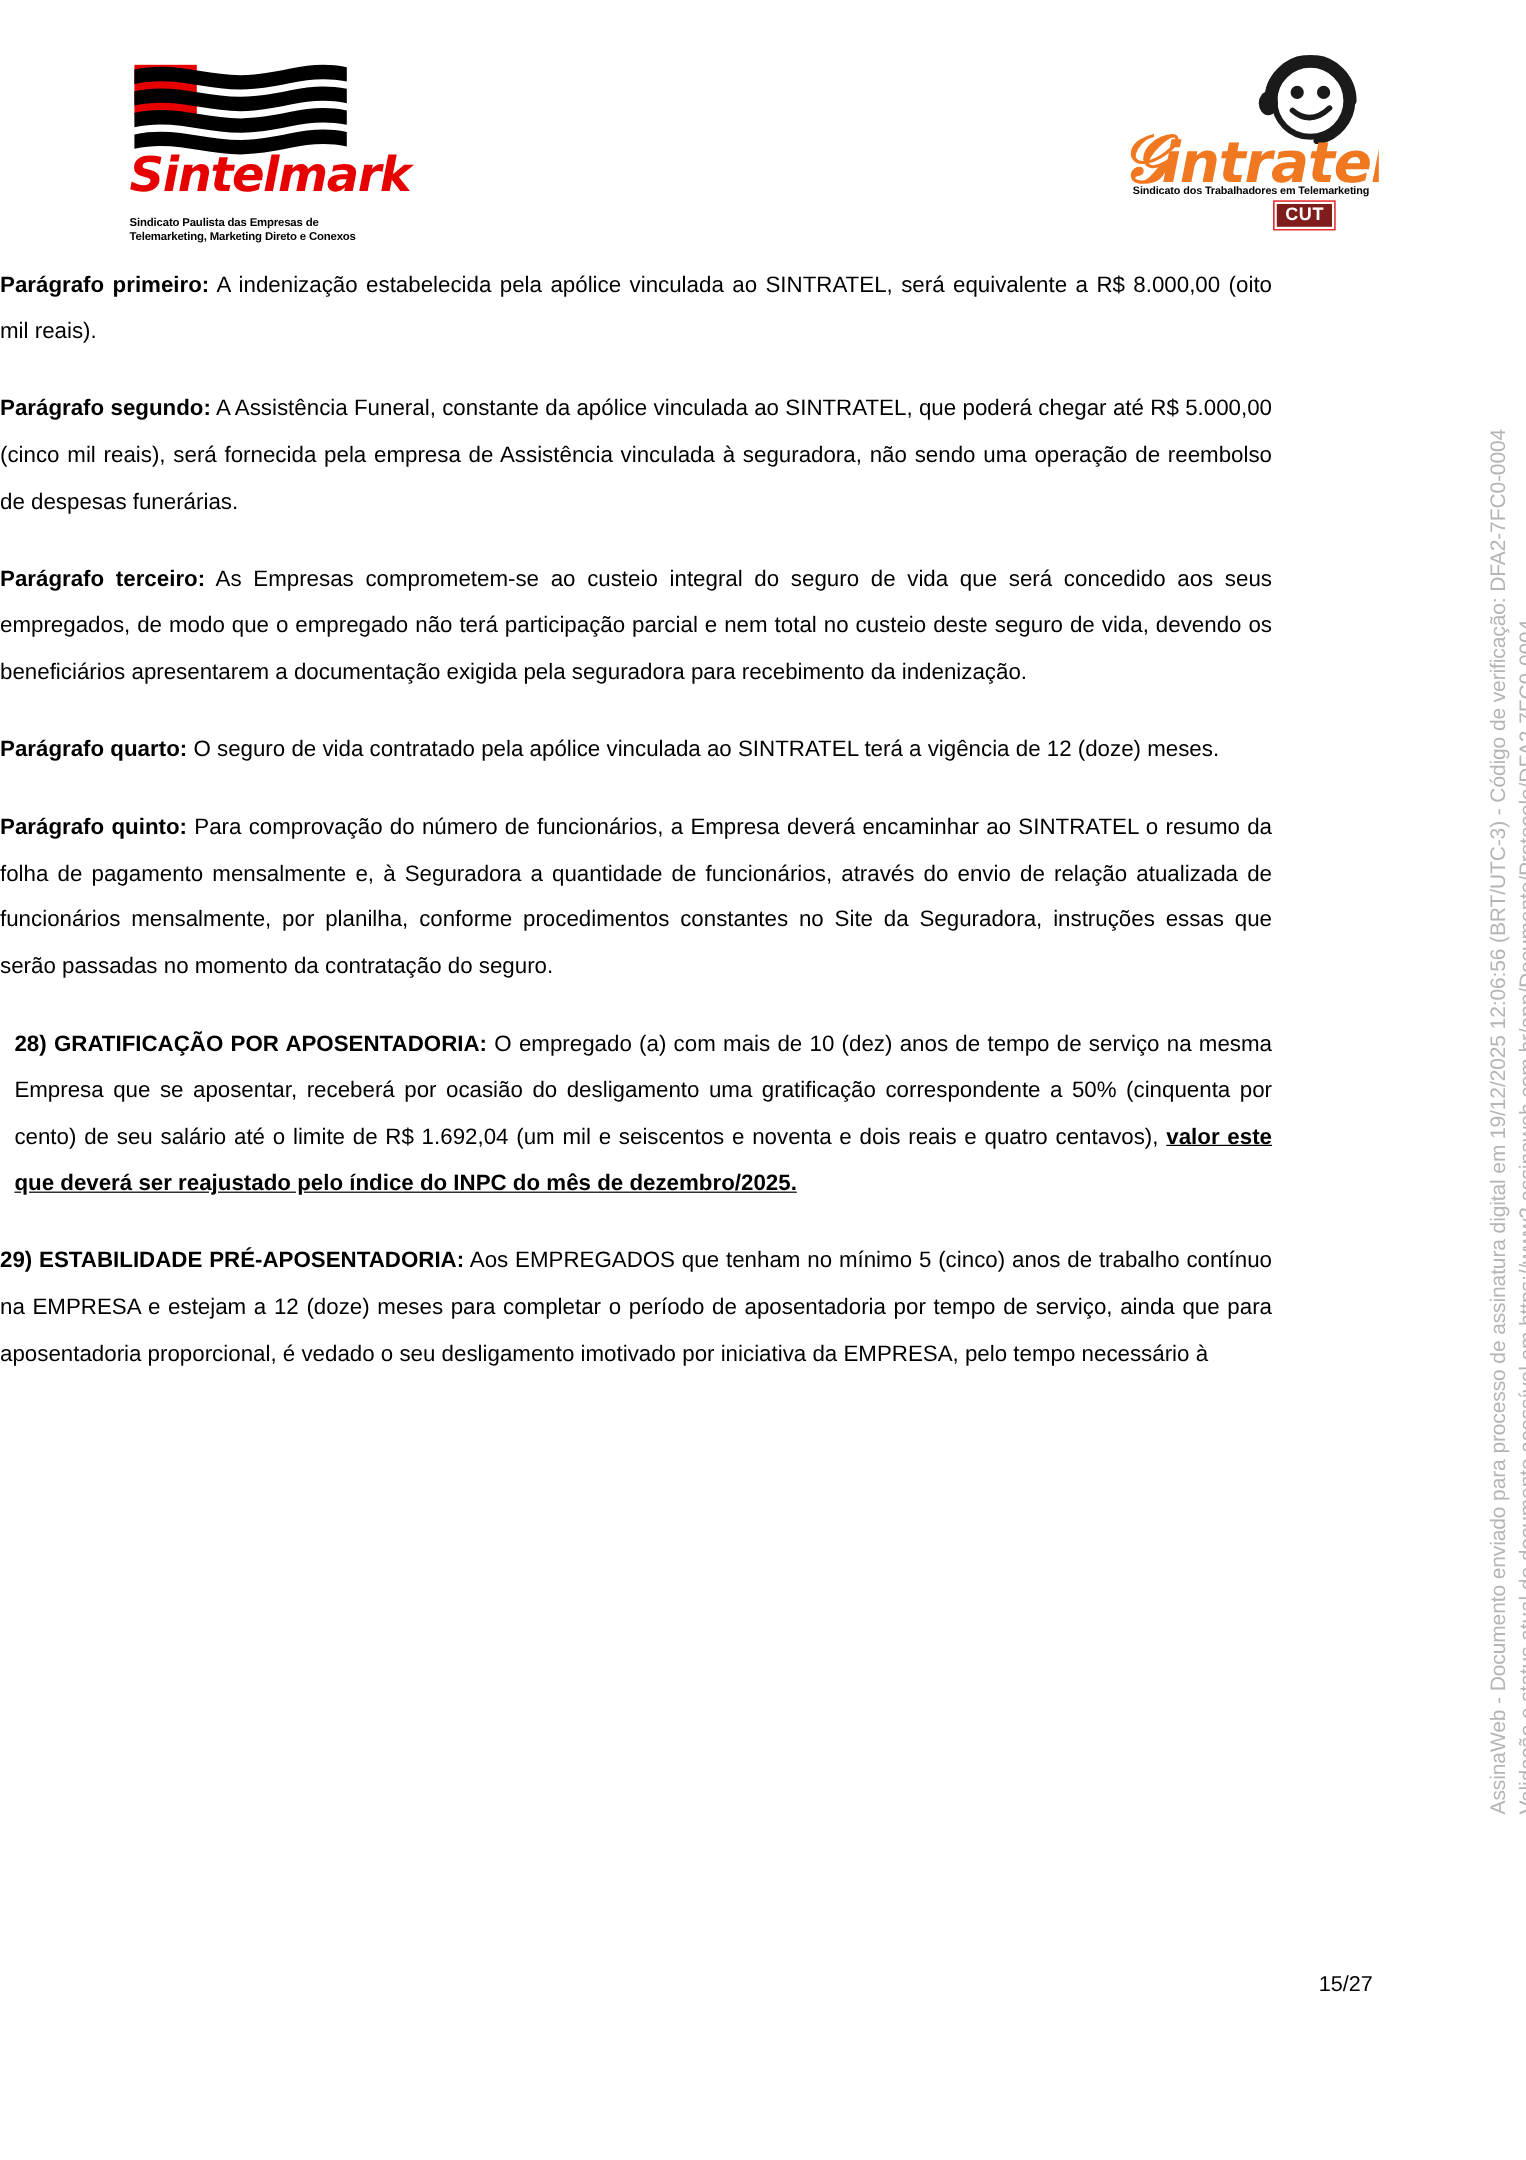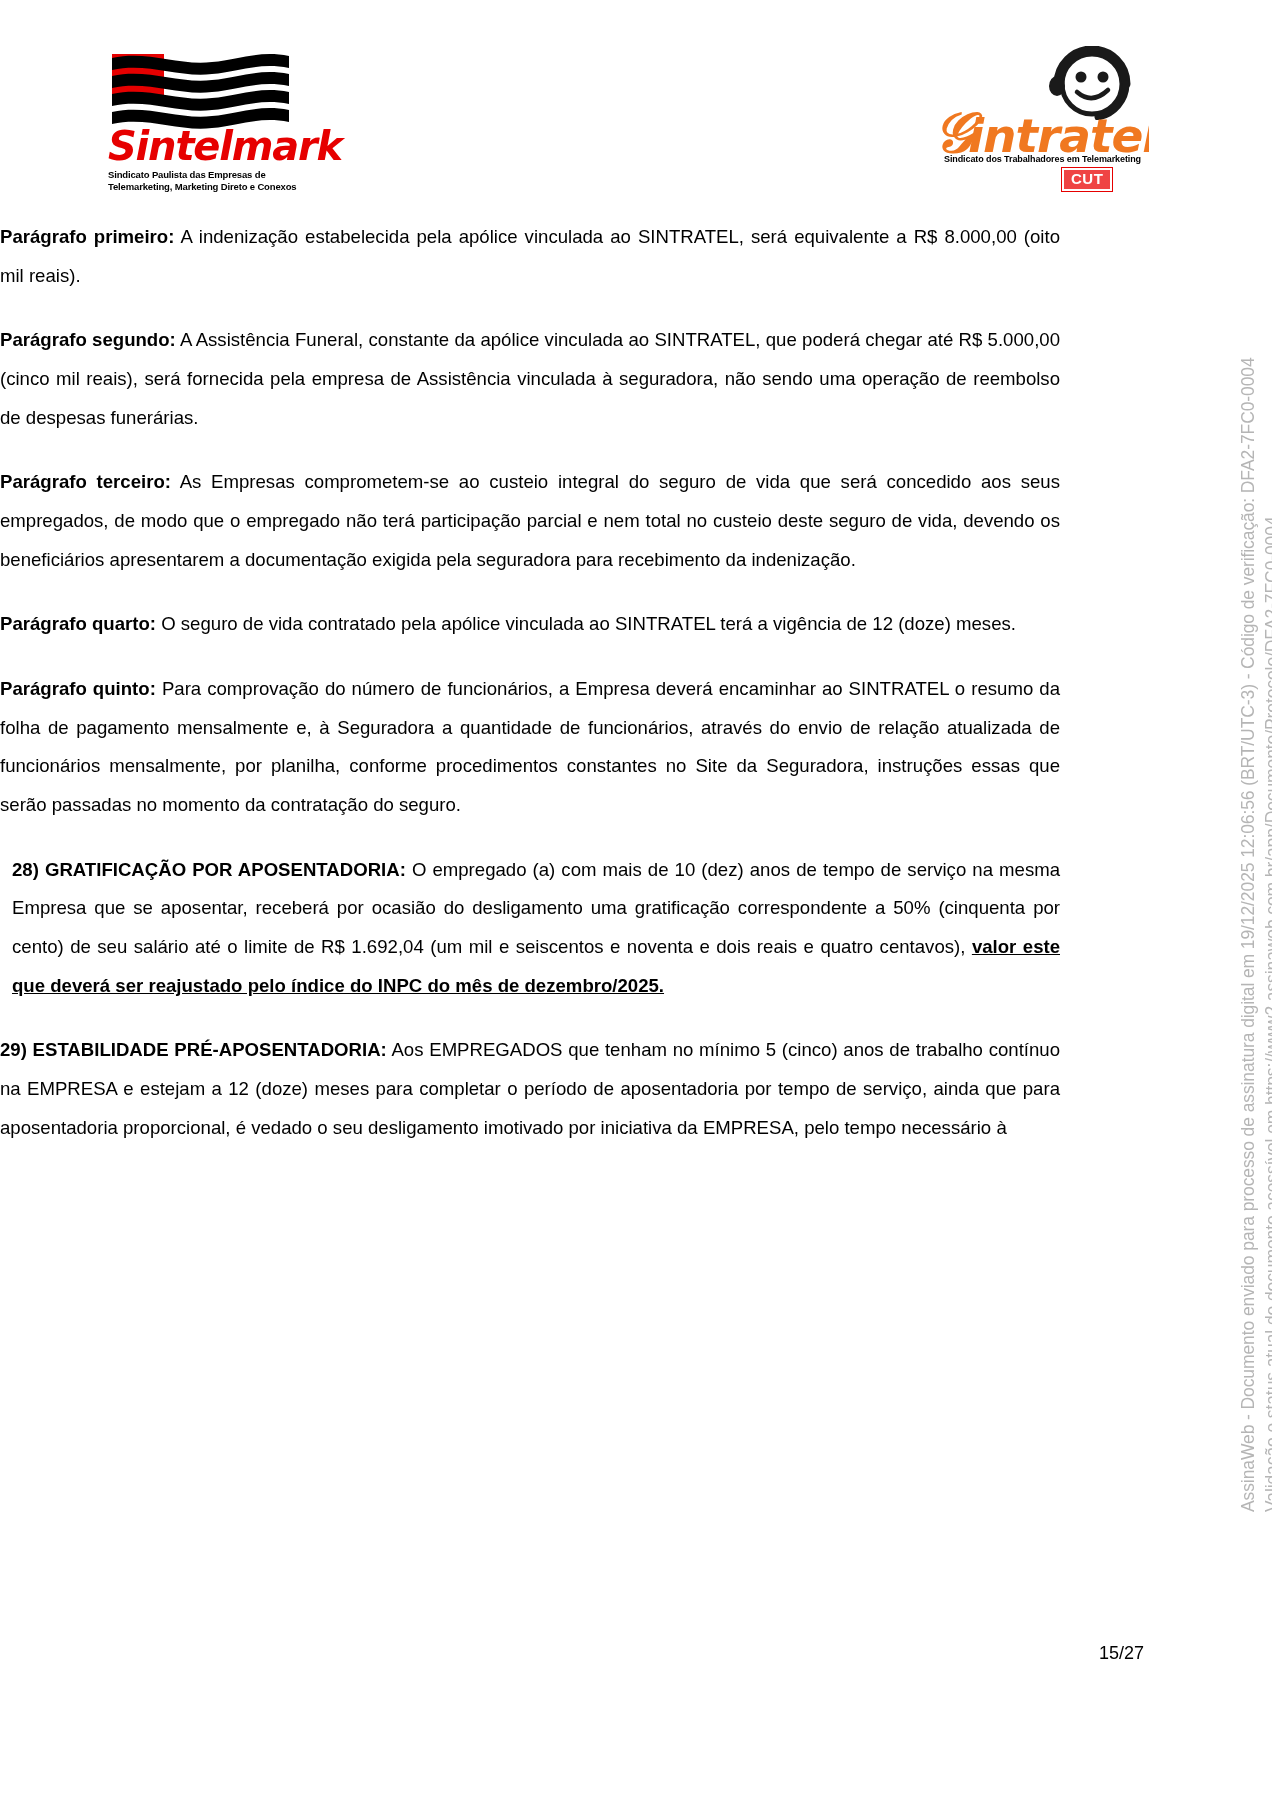--- a/index.html
+++ b/index.html
@@ -52,21 +52,21 @@
     line-height: 1;
     margin-top: -4px;
     margin-left: 8px;
   }
   .sintelmark-sub {
     font-family: "Liberation Sans", sans-serif;
     font-weight: bold;
     font-size: 9.5px;
     color: #000000;
     line-height: 1.22;
-    margin-top: 3px;
+    margin-top: 14px;
     margin-left: 8px;
     letter-spacing: -0.15px;
   }
 
   .logo-sintratel {
     position: absolute;
     right: 90px;
     top: 0px;
     width: 260px;
     height: 150px;
@@ -95,21 +95,21 @@
     font-family: "Liberation Sans", sans-serif;
     font-weight: bold;
     font-size: 9px;
     color: #000000;
     letter-spacing: -0.1px;
   }
   .cut-badge {
     position: absolute;
     left: 140px;
     top: 122px;
-    background: #ef4444;
+    background: #7f1d1d;
     color: #ffffff;
     font-family: "Liberation Sans", sans-serif;
     font-weight: bold;
     font-size: 15px;
     letter-spacing: 0.5px;
     padding: 1px 7px 2px 7px;
     border: 2px solid #ffffff;
     outline: 1px solid #e60000;
     line-height: 1.05;
   }

